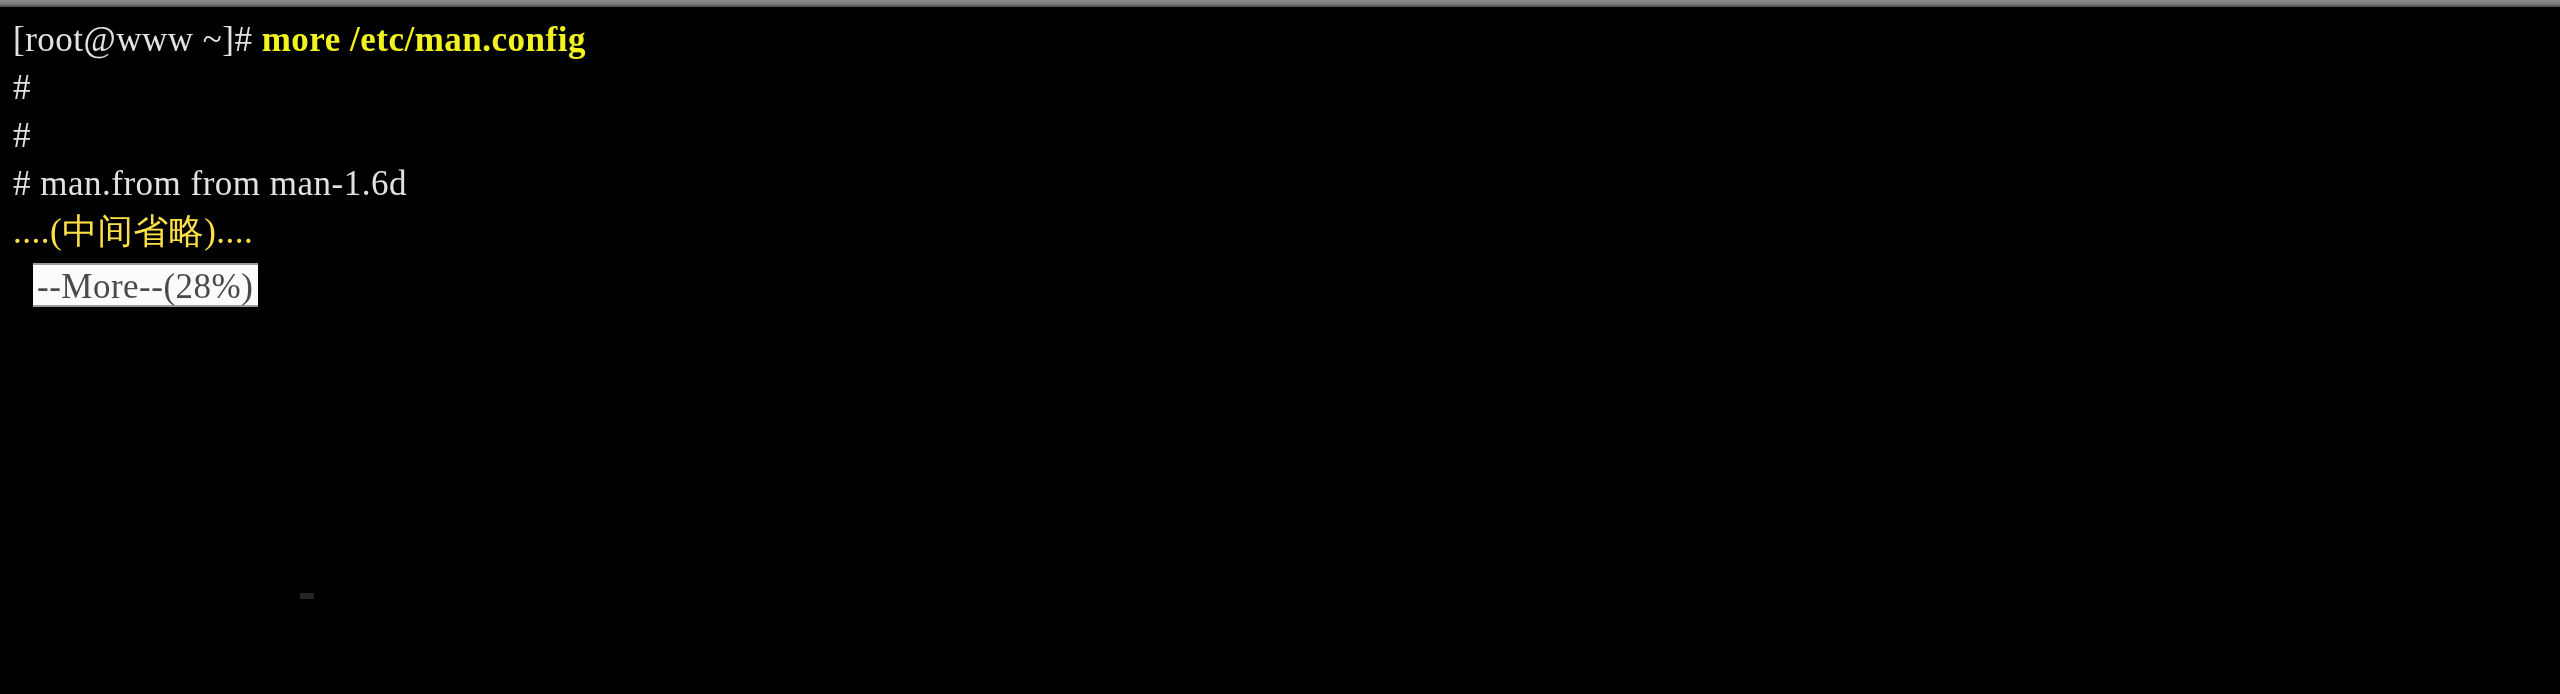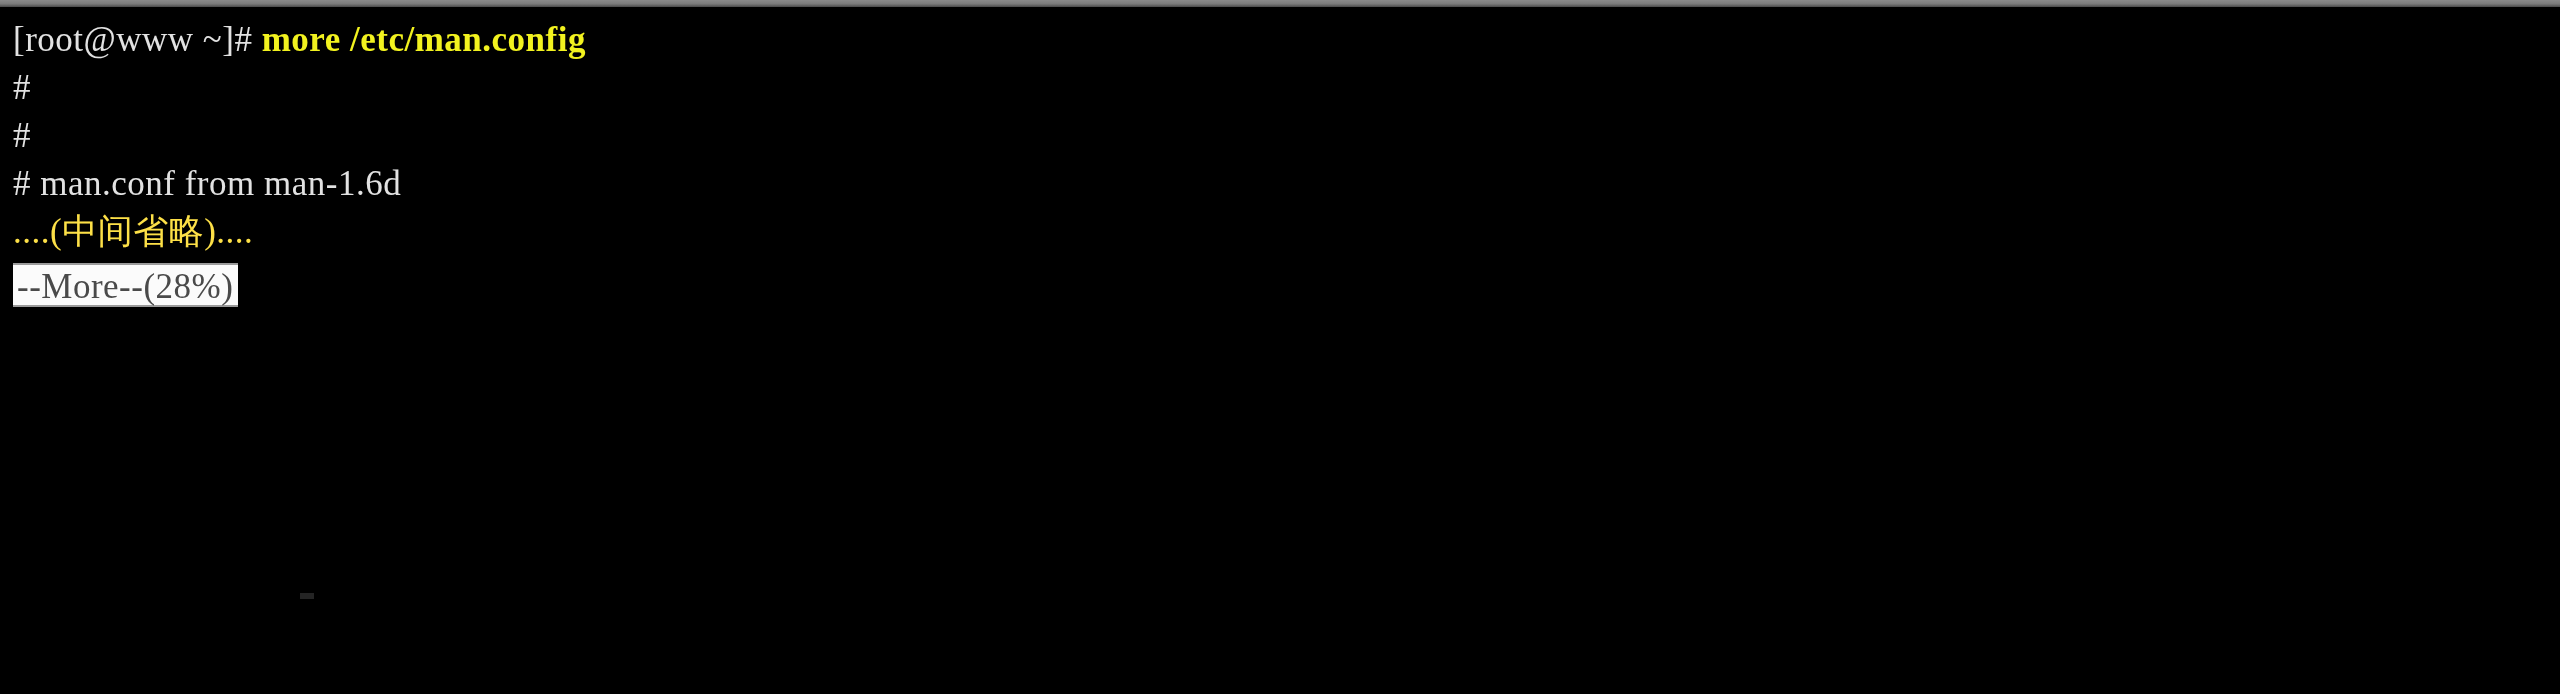--- a/index.html
+++ b/index.html
@@ -67,20 +67,21 @@
     display: inline-block;
     background: #fbfbfb;
     color: #4a4a4a;
     padding: 0 5px 0 4px;
     line-height: 44px;
     height: 44px;
     vertical-align: middle;
     border-top: 2px solid #9b9b9b;
     border-bottom: 2px solid #9b9b9b;
     box-sizing: border-box;
+    margin-left: 20px;
   }
 
   #more-line {
     height: 52px;
     line-height: 52px;
   }
 
   
   #cursor-artifact {
     position: absolute;
@@ -102,21 +103,21 @@
   <div id="terminal-screen">
 
     <div class="term-line"><span class="seg fg-white">[root@www ~]# </span><span class="seg fg-yellow">more /etc/man.config</span></div>
 
     <div class="term-line"><span class="seg fg-white">#</span></div>
 
 
 
     <div class="term-line"><span class="seg fg-white">#</span></div>
 
-    <div class="term-line"><span class="seg fg-white"># man.conf from man-1.6d</span></div>
+    <div class="term-line"><span class="seg fg-white"># man.from from man-1.6d</span></div>
 
     <div class="term-line"><span class="seg fg-red">....(中间省略)....</span></div>
 
     <div class="term-line" id="more-line"><span class="inverse-box">--More--(28%)</span></div>
 
   </div>
 
   <div id="cursor-artifact"></div>
 
 </div>

